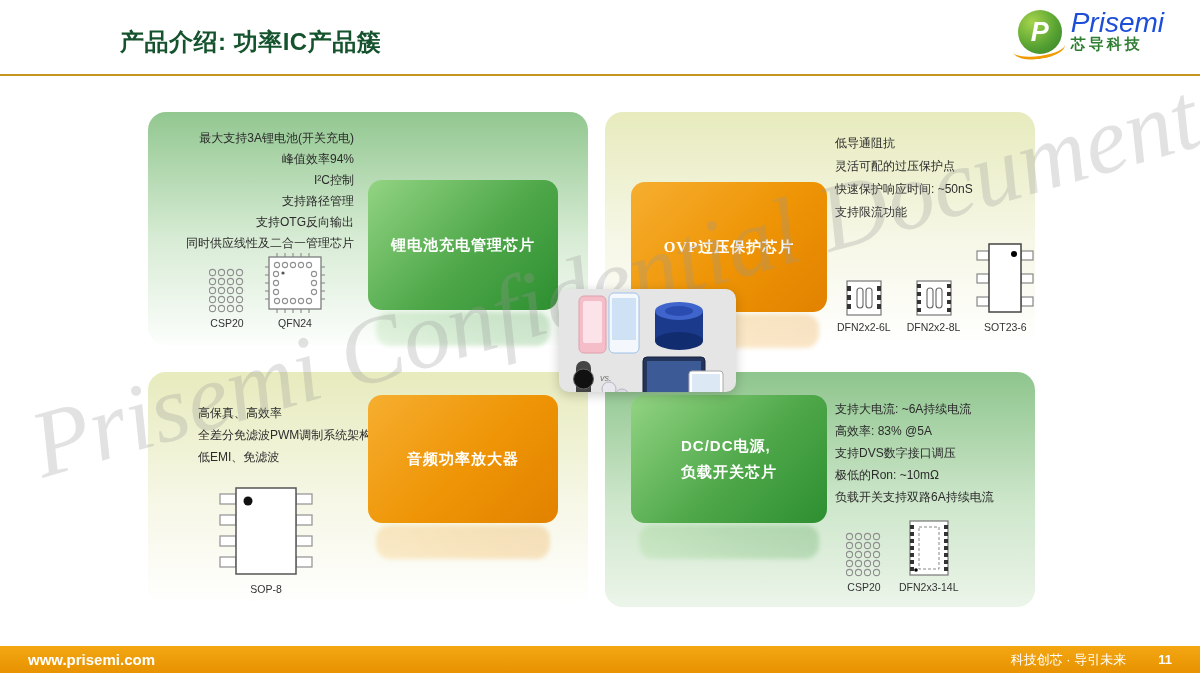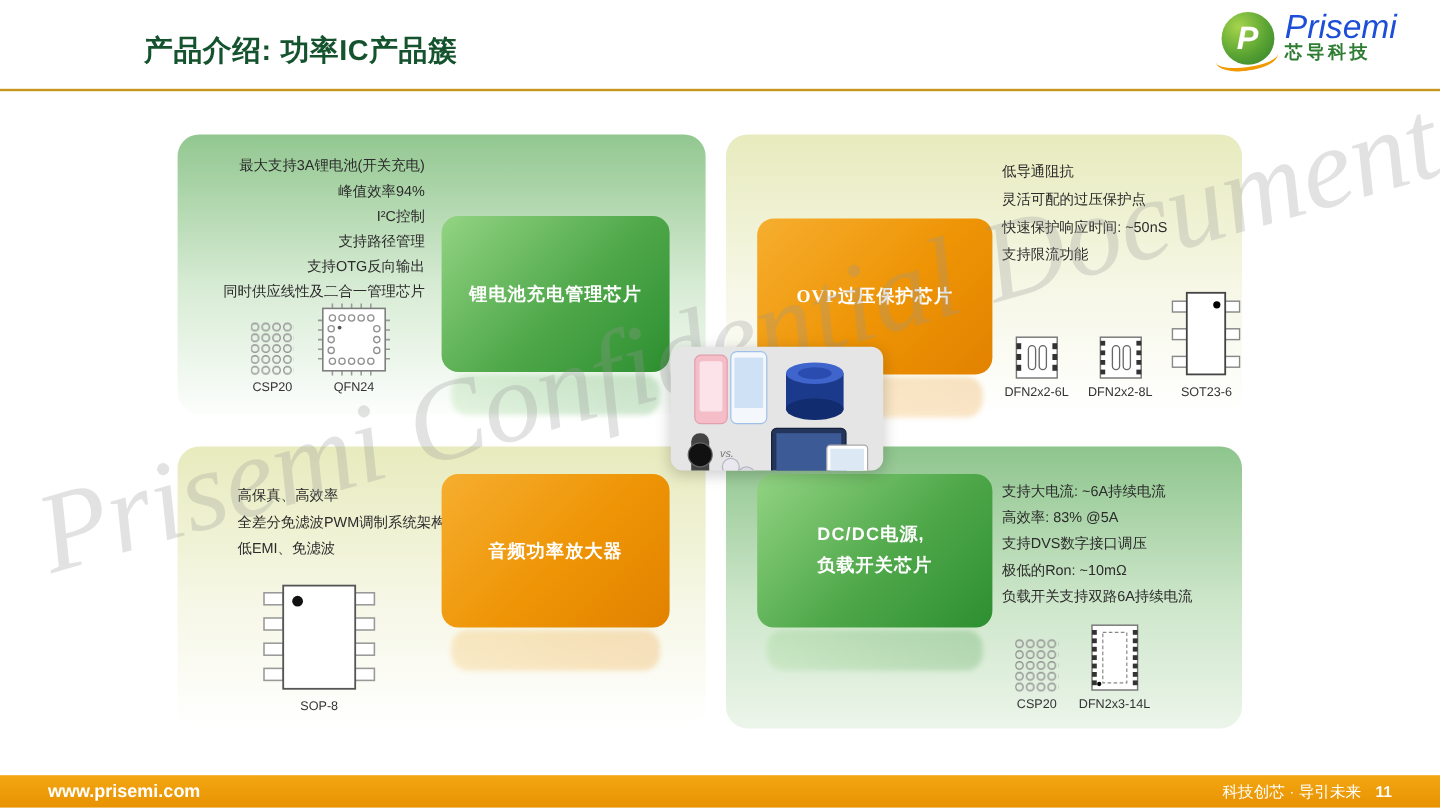--- a/index.html
+++ b/index.html
@@ -64,21 +64,21 @@
 
   
   .center-box { position:absolute; left:511px; top:289px; width:177px; height:103px;
     background:#e5e5e5; border-radius:10px; box-shadow:0 3px 12px rgba(0,0,0,.20);
     z-index:6; overflow:hidden;margin-left:48px; }
   .vs-label { position:absolute; left:41px; top:84px; font-size:9px; color:#777; font-style:italic; }
 
   
   .bottom-bar { position:absolute; left:0; top:646px; width:100%; height:27px;
     background:linear-gradient(180deg,#f3a713 0%,#e89200 100%);
-    display:flex; align-items:center; padding:0 40px; color:#fff; z-index:10; }
+    display:flex; align-items:center; padding:0 28px; color:#fff; z-index:10;gap:20px; }
   .site { font-weight:bold; font-size:15px; }
   .slogan { margin-left:auto; font-size:13px; }
   .page-num { font-size:13px; font-weight:bold; margin-left:12px; }
 </style>
 </head>
 <body>
 
 <div class="slide">
 
   <div class="watermark">Prisemi Confidential Document</div>

